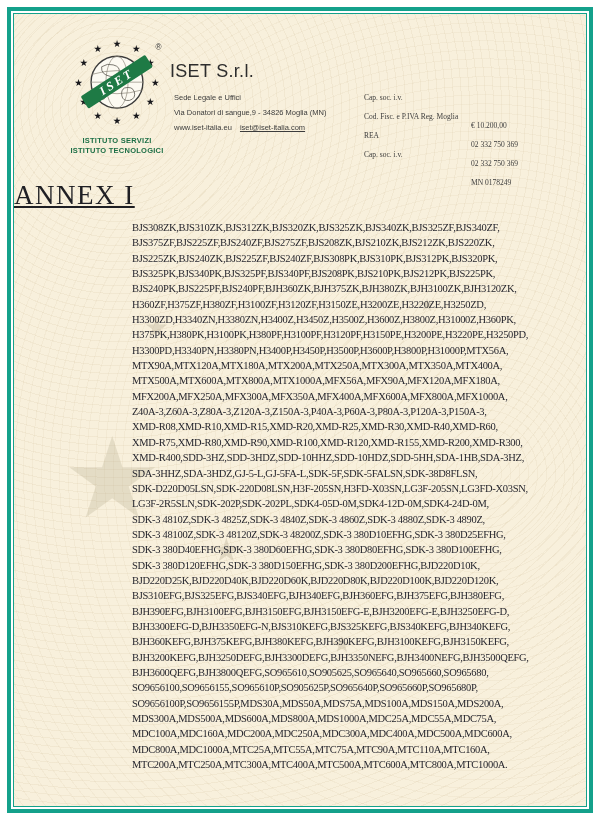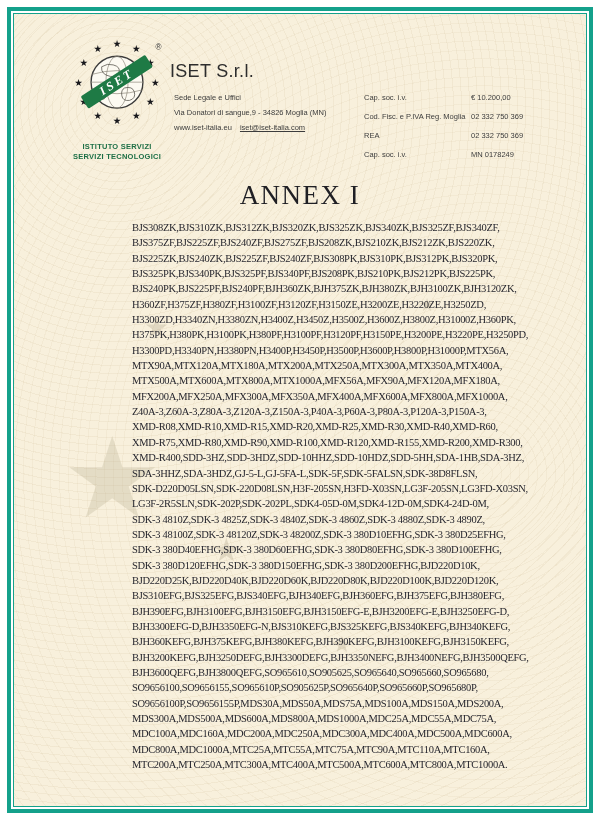--- a/index.html
+++ b/index.html
@@ -20,35 +20,35 @@
     overflow:hidden;}
 
   
   .wm{position:absolute;color:rgba(128,114,86,.20);font-family:"DejaVu Sans",sans-serif;
       line-height:1;user-select:none;}
   .wm.big{color:rgba(160,148,120,.22);}
 
   
   .logo-wrap{position:absolute;left:44px;top:24px;width:118px;text-align:center;}
   .logo-svg{display:block;margin:0 auto;}
-  .institute{margin-top:8px;color:var(--inst-green,#1d6f46);font-weight:bold;font-size:7.5px;
+  .institute{margin-top:2px;color:var(--inst-green,#1d6f46);font-weight:bold;font-size:7.5px;
              letter-spacing:.25px;line-height:10px;}
   .company-name{position:absolute;left:156px;top:47px;font-size:18px;color:#2d2d2d;letter-spacing:.3px;}
   .addr{position:absolute;left:160px;top:76px;font-size:7.5px;color:#3c3c3c;}
   .addr .row{height:15px;line-height:15px;}
   .links a{color:#3c3c3c;text-decoration:none;}
   .links .email{text-decoration:underline;margin-left:8px;}
   .registry{position:absolute;left:350px;top:78px;width:222px;font-size:7.5px;color:#3c3c3c;}
-  .reg-row{display:flex;height:19px;line-height:12px;align-items:flex-start;}
+  .reg-row{display:flex;height:19px;line-height:12px;align-items:flex-start;font-family:Liberation Serif, serif;}
   .reg-label{width:107px;flex:0 0 107px;}
-  .reg-value{flex:1;}
+  .reg-value{flex:1;margin-top:28px;}
 
   
-  .annex-title{position:absolute;left:0;right:0;top:166px;text-align:center;
-               font-family:"Liberation Serif",serif;font-size:27px;letter-spacing:1.5px;color:#1f1f24;}
+  .annex-title{position:absolute;left:0;right:0;top:166px;
+               font-family:"Liberation Serif",serif;font-size:27px;letter-spacing:1.5px;color:#1f1f24;text-decoration:underline;}
   .annex-body{position:absolute;left:118px;top:206px;width:380px;
               font-family:"Liberation Serif",serif;font-size:10.5px;line-height:15.35px;
               letter-spacing:-0.3px;white-space:pre;color:var(--ink,#26262e);}
 </style>
 </head>
 <body>
 
 <div class="page">
   <div class="frame-outer">
     <div class="frame-inner">
@@ -87,21 +87,21 @@
           </g>
 
           <g transform="rotate(-33 50 46)">
             <rect x="10" y="38" width="80" height="15" rx="1.5" fill="#1e7a45"></rect>
             <text x="50" y="49.5" text-anchor="middle" font-family="Liberation Serif, serif" font-style="italic" font-weight="bold" font-size="12.5" letter-spacing="3" fill="#ffffff">ISET</text>
           </g>
           <text x="90" y="13" font-size="8.5" fill="#333">®</text>
         </svg>
         <div class="institute">
           <div>ISTITUTO SERVIZI</div>
-          <div>SERVIZI TECNOLOGICI</div>
+          <div>ISTITUTO TECNOLOGICI</div>
         </div>
       </div>
 
       <div class="company-name">ISET S.r.l.</div>
       <div class="addr">
         <div class="row">Sede Legale e Uffici</div>
         <div class="row">Via Donatori di sangue,9 - 34826 Moglia (MN)</div>
         <div class="row links">
           <a href="#" class="site">www.iset-italia.eu</a><a href="#" class="email">iset@iset-italia.com</a>
         </div>

